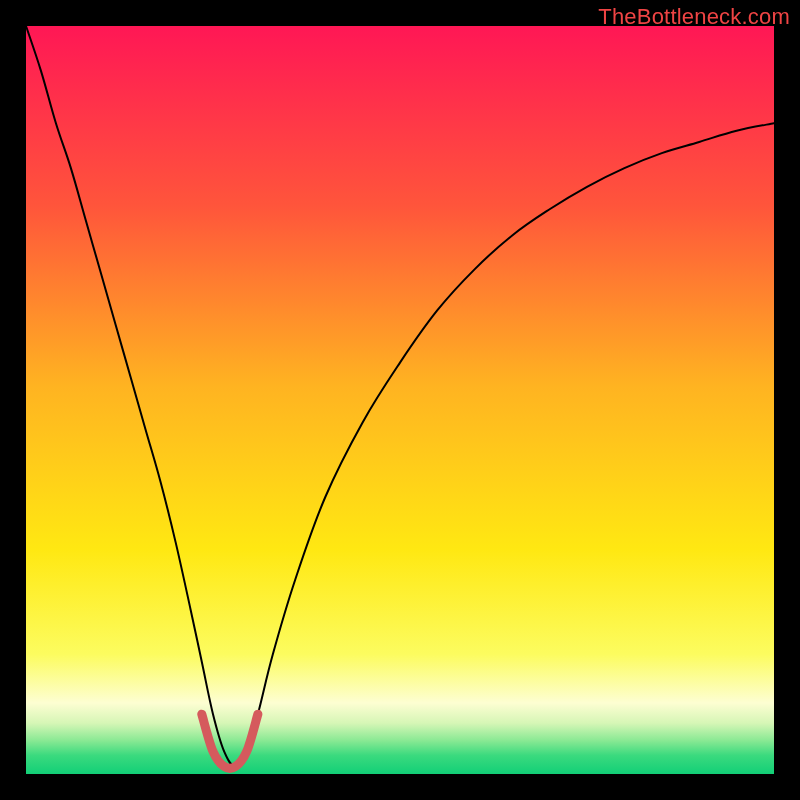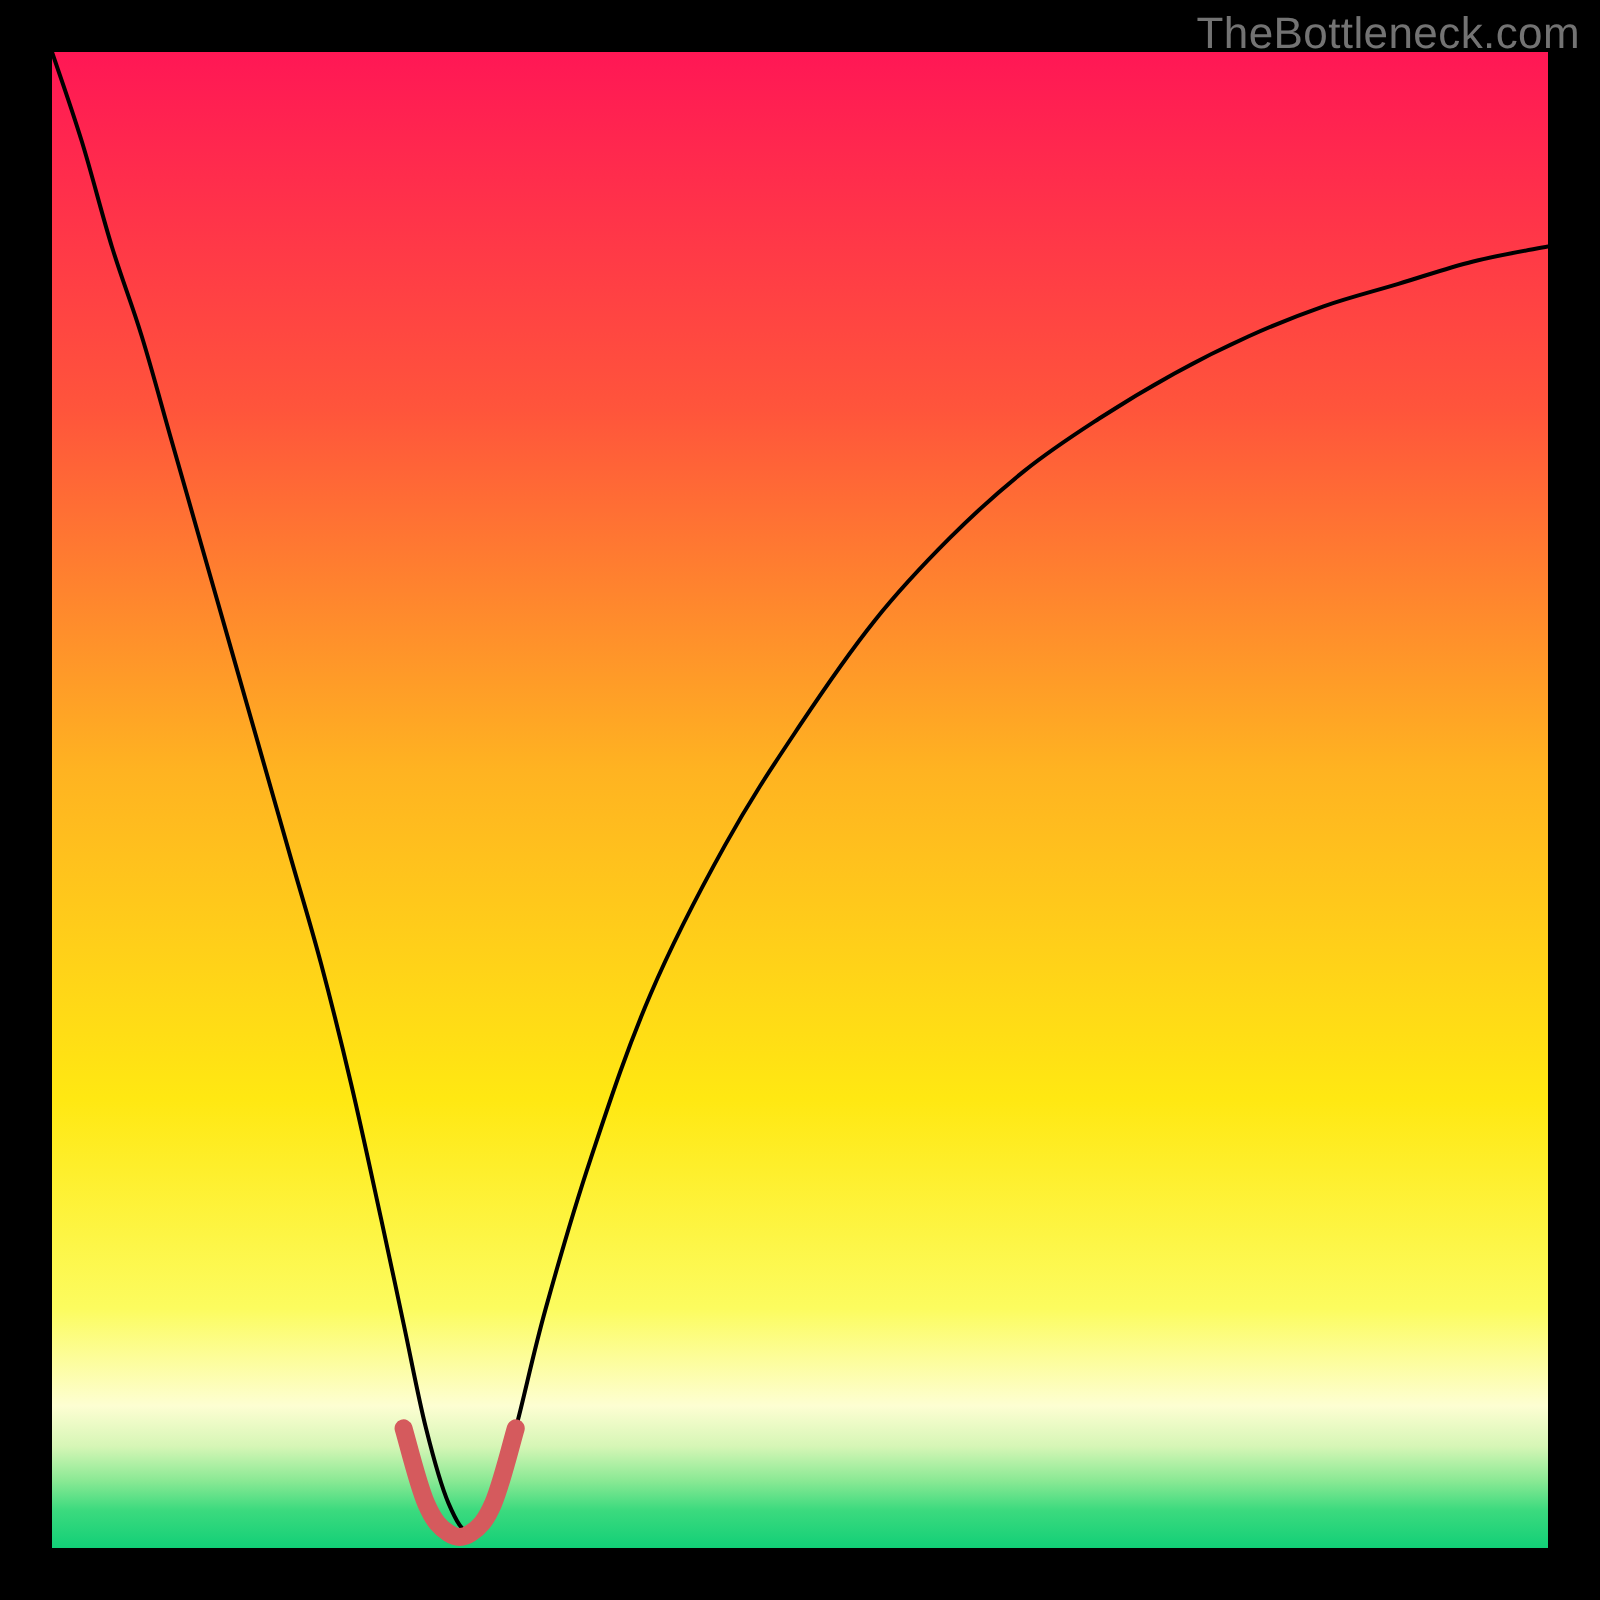--- a/index.html
+++ b/index.html
@@ -15,21 +15,21 @@
     position: absolute;
     left: 26px;
     top: 26px;
     width: 748px;
     height: 748px;
   }
   .watermark {
     position: absolute;
     top: 4px;
     right: 10px;
-    color: #737373;
+    color: #ef4444;
     font-size: 22px;
     font-weight: 500;
     letter-spacing: 0.2px;
     user-select: none;
   }
   svg {
     display: block;
   }
 </style>
 </head>

